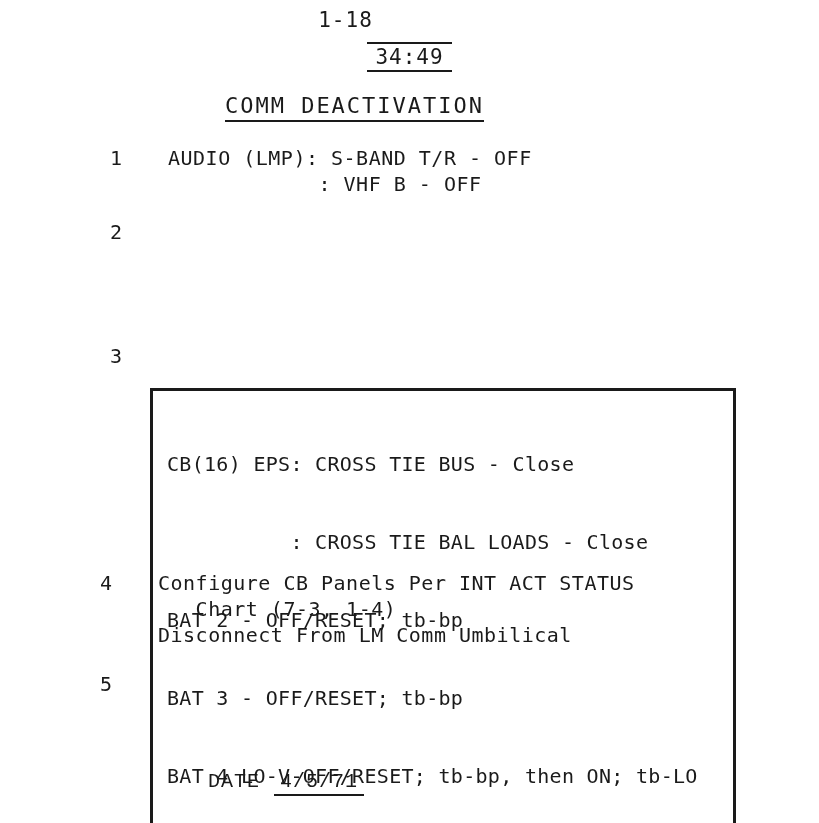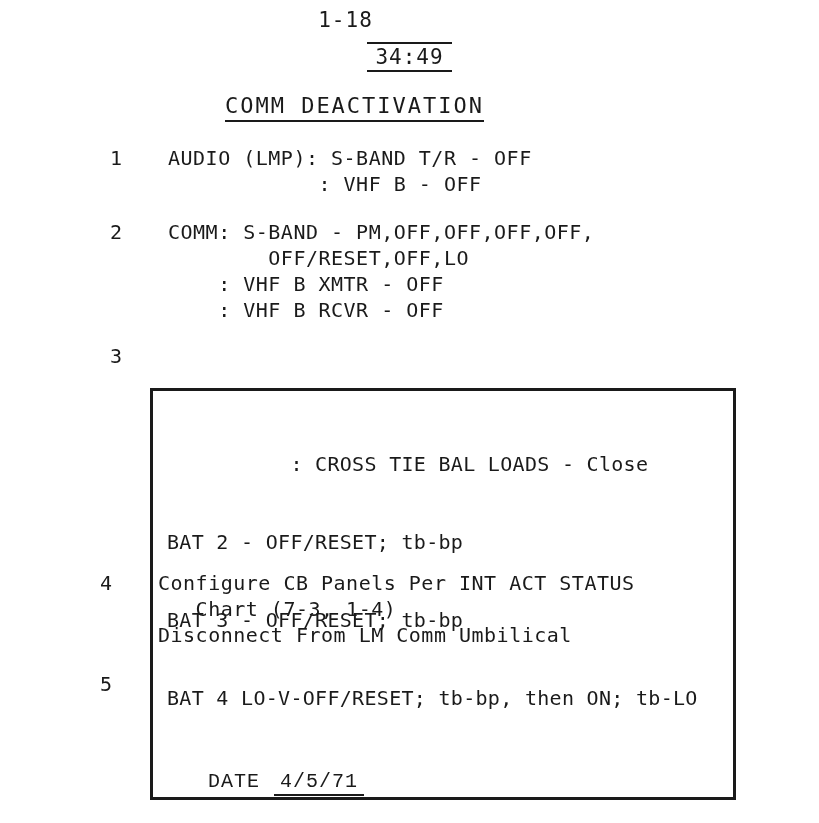--- a/index.html
+++ b/index.html
@@ -133,28 +133,28 @@
     <span>COMM DEACTIVATION</span>
   </div>
 
   <div class="step" id="step1">
     <div class="step-num">1</div>
     <div class="step-body"><span>AUDIO (LMP): S-BAND T/R - OFF</span><br><span>            : VHF B - OFF</span></div>
   </div>
 
   <div class="step" id="step2">
     <div class="step-num">2</div>
-    <div class="step-body"><span>COMM: S-BAND - PM,OFF,OFF,OFF,OFF,</span><br><span>        OFF/RESET,OFF,LO</span><br><span>    : VHF B XMTR - OFF</span><br><span>    : VHF B RCVR - OFF</span></div>
   </div>
 
   <div class="step" id="step3">
     <div class="step-num">3</div>
   </div>
 
   <div class="cb-box">
+    <div>CB(16) EPS: CROSS TIE BUS - Close</div>
     <div>          : CROSS TIE BAL LOADS - Close</div>
     <div>BAT 2 - OFF/RESET; tb-bp</div>
     <div>BAT 3 - OFF/RESET; tb-bp</div>
     <div>BAT 4 LO-V-OFF/RESET; tb-bp, then ON; tb-LO</div>
     
   </div>
 
   <div class="step" id="step4">
     <div class="step-num">4</div>
     <div class="step-body"><span>Configure CB Panels Per INT ACT STATUS</span><br><span>   Chart (7-3, 1-4)</span><br><span>Disconnect From LM Comm Umbilical</span></div>

